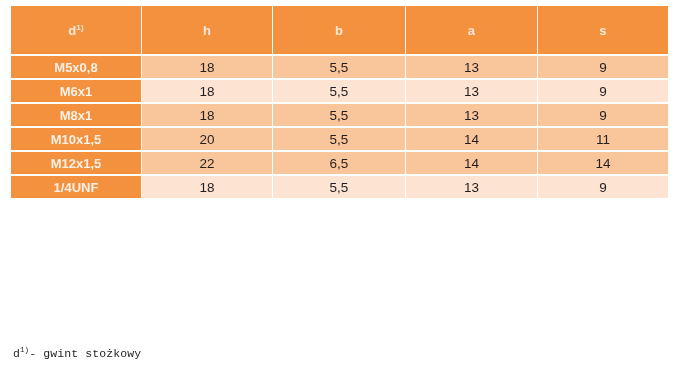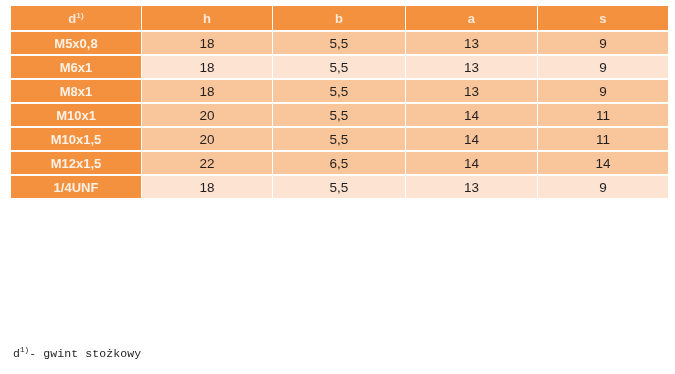--- a/index.html
+++ b/index.html
@@ -34,21 +34,21 @@
   table.spec-table col.col-a { width: 131px; }
   table.spec-table col.col-s { width: 130px; }
 
   thead th {
     background: #F4913F;
     color: #FBE8D8;
     font-weight: bold;
     font-size: 13px;
     text-align: center;
     height: 24px;
-    padding: 0;
+    padding: 12px;
     letter-spacing: .2px;
     vertical-align: middle;
   }
   thead th sup {
     font-size: 8px;
     font-weight: bold;
     vertical-align: super;
     line-height: 0;
   }
 
@@ -123,27 +123,20 @@
           <td class="value-cell">9</td>
         </tr>
         <tr class="odd">
           <td class="label-cell">M8x1</td>
           <td class="value-cell">18</td>
           <td class="value-cell">5,5</td>
           <td class="value-cell">13</td>
           <td class="value-cell">9</td>
         </tr>
         <tr class="odd">
-          <td class="label-cell">M10x1</td>
-          <td class="value-cell">20</td>
-          <td class="value-cell">5,5</td>
-          <td class="value-cell">14</td>
-          <td class="value-cell">11</td>
-        </tr>
-        <tr class="odd">
           <td class="label-cell">M10x1,5</td>
           <td class="value-cell">20</td>
           <td class="value-cell">5,5</td>
           <td class="value-cell">14</td>
           <td class="value-cell">11</td>
         </tr>
         <tr class="odd">
           <td class="label-cell">M12x1,5</td>
           <td class="value-cell">22</td>
           <td class="value-cell">6,5</td>

